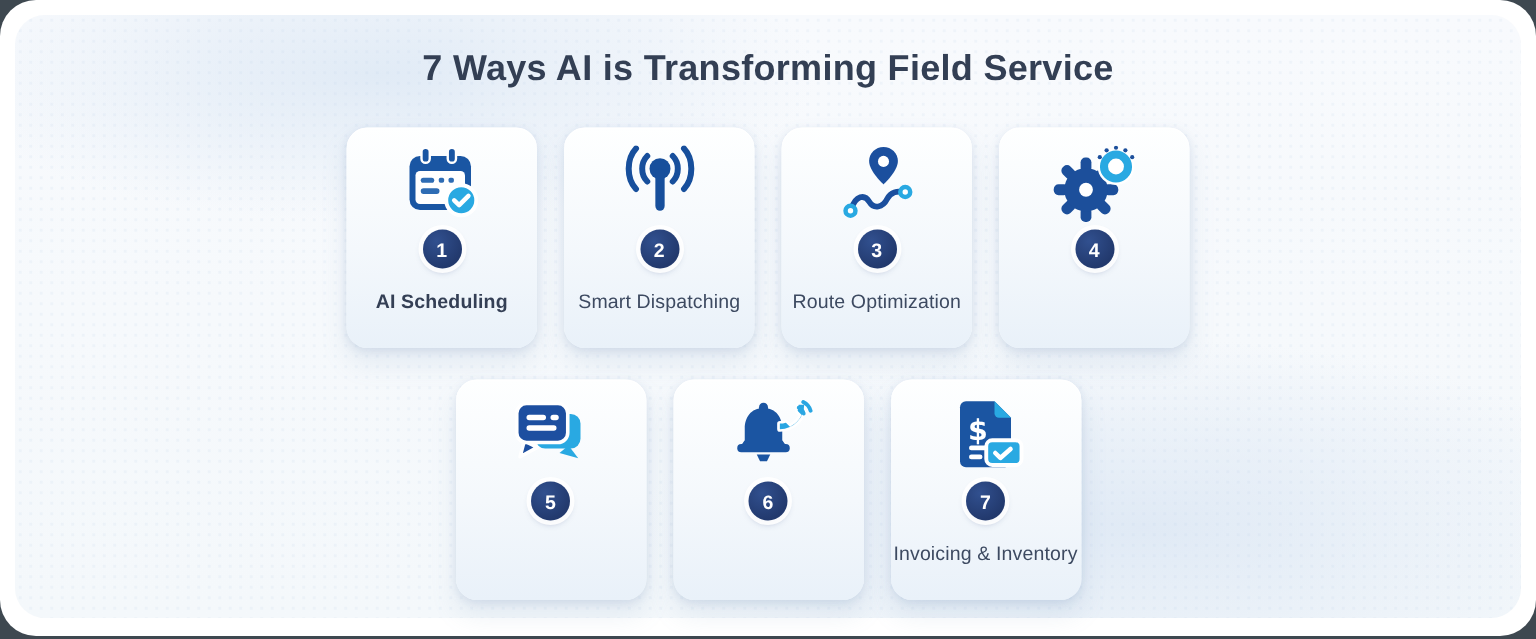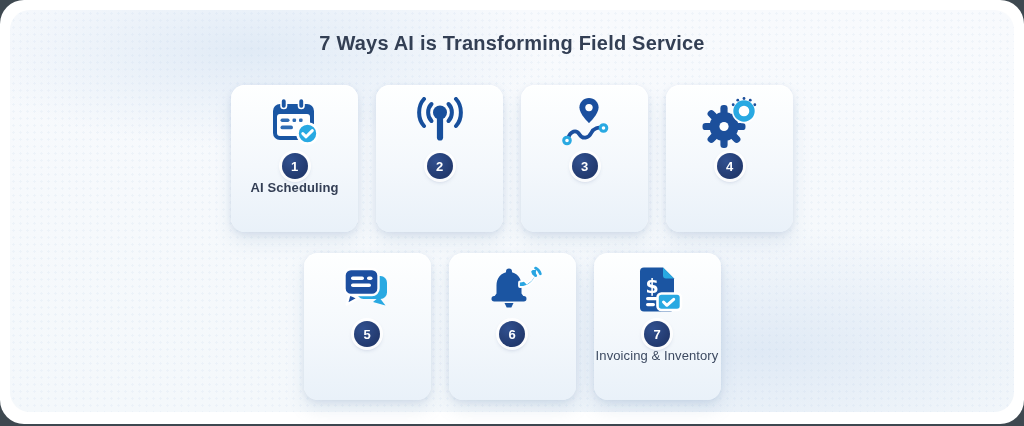--- a/index.html
+++ b/index.html
@@ -8,38 +8,38 @@
   .frame{position:absolute;left:0;right:0;top:0;bottom:2px;background:#ffffff;border-radius:24px;}
   .panel{position:absolute;left:10px;right:10px;top:10px;bottom:12px;border-radius:20px;
          background-color:#f6f9fc;
          background-image:
            radial-gradient(rgba(185,205,230,0.14) 1px, transparent 1.3px),
            radial-gradient(420px 140px at 24% 10%, rgba(222,233,245,0.9), rgba(222,233,245,0) 70%),
            radial-gradient(480px 180px at 75% 85%, rgba(220,231,244,0.85), rgba(220,231,244,0) 70%),
            linear-gradient(180deg,#f8fafd,#f4f8fb);
          background-size:7px 7px,auto,auto,auto;}
   .title{position:absolute;top:22px;left:0;width:100%;margin:0;text-align:center;
-         font-size:20px;font-weight:700;color:#333f54;letter-spacing:.2px;}
+         font-size:24px;font-weight:700;color:#333f54;letter-spacing:.2px;}
   .row{position:absolute;left:0;width:100%;display:flex;justify-content:center;gap:18px;}
   .row1{top:75px;}
   .row2{top:243px;}
   .card{width:127px;height:147px;border-radius:14px;
         background:linear-gradient(180deg,#feffff 0%,#f4f8fc 55%,#e9f1f9 100%);
         box-shadow:inset 0 1px 0 rgba(255,255,255,.9),
                    0 2px 6px rgba(116,146,186,.18),
                    0 10px 18px rgba(116,146,186,.14);
         display:flex;flex-direction:column;align-items:center;}
   .icon-box{height:58px;margin-top:9px;display:flex;align-items:center;justify-content:center;}
   .badge{width:26px;height:26px;border-radius:50%;
          background:radial-gradient(circle at 35% 30%, #31508f, #22396d 72%);
          color:#fff;font-size:13px;font-weight:700;
          display:flex;align-items:center;justify-content:center;
          box-shadow:0 0 0 3px rgba(255,255,255,.9),0 2px 5px rgba(40,64,120,.35);
          margin-top:1px;}
-  .label{font-size:13px;font-weight:500;color:#3d4a61;text-align:center;
+  .label{margin-top:13px;font-size:13px;font-weight:500;color:#3d4a61;text-align:center;
          line-height:1.32;padding:0 4px;letter-spacing:.1px;}
   .label.bold{font-weight:700;color:#343f55;}
   .one-line{white-space:nowrap;}
 </style>
 </head>
 <body>
 
 <div class="stage">
   <div class="frame">
     <div class="panel">
@@ -74,33 +74,35 @@
                 <path d="M21.5 7 C17 11.5 17 19.5 21.5 24"></path>
                 <path d="M14 2 C7.5 9 7.5 22 14 29"></path>
                 <path d="M38.5 7 C43 11.5 43 19.5 38.5 24"></path>
                 <path d="M46 2 C52.5 9 52.5 22 46 29"></path>
               </g>
               <circle cx="30" cy="15.5" r="7" fill="#174f9c"></circle>
               <rect x="26.9" y="15.5" width="6.2" height="28" rx="3.1" fill="#174f9c"></rect>
             </svg>
           </div>
           <div class="badge">2</div>
+          <div class="label one-line">Smart Dispatching</div>
         </div>
 
         <div class="card">
           <div class="icon-box">
             <svg width="60" height="52" viewBox="0 0 60 52">
               <path d="M12.5 42.5 C15.5 33 21.5 32.5 24.5 37.5 C27.5 42.5 33.5 41.5 36.5 35.5 C38.5 31.5 43.5 29.5 47.5 31.5" fill="none" stroke="#1b4f9e" stroke-width="3.8" stroke-linecap="round"></path>
               <path d="M34 1 C28.7 1 24.4 5.2 24.4 10.4 C24.4 17.2 34 26 34 26 C34 26 43.6 17.2 43.6 10.4 C43.6 5.2 39.3 1 34 1 Z" fill="#1b4f9e"></path>
               <circle cx="34" cy="10.6" r="3.7" fill="#fff"></circle>
               <circle cx="12" cy="43.5" r="3.3" fill="#fff" stroke="#29a9e2" stroke-width="3"></circle>
               <circle cx="48.5" cy="31" r="3.3" fill="#fff" stroke="#29a9e2" stroke-width="3"></circle>
             </svg>
           </div>
           <div class="badge">3</div>
+          <div class="label one-line">Route Optimization</div>
         </div>
 
         <div class="card">
           <div class="icon-box">
             <svg width="60" height="52" viewBox="0 0 60 52">
               <g fill="#1c4f9b" transform="translate(24,29.5)">
                 <rect x="-3.6" y="-21.5" width="7.2" height="10" rx="3.2"></rect>
                 <rect x="-3.6" y="-21.5" width="7.2" height="10" rx="3.2" transform="rotate(45)"></rect>
                 <rect x="-3.6" y="-21.5" width="7.2" height="10" rx="3.2" transform="rotate(90)"></rect>
                 <rect x="-3.6" y="-21.5" width="7.2" height="10" rx="3.2" transform="rotate(135)"></rect>

